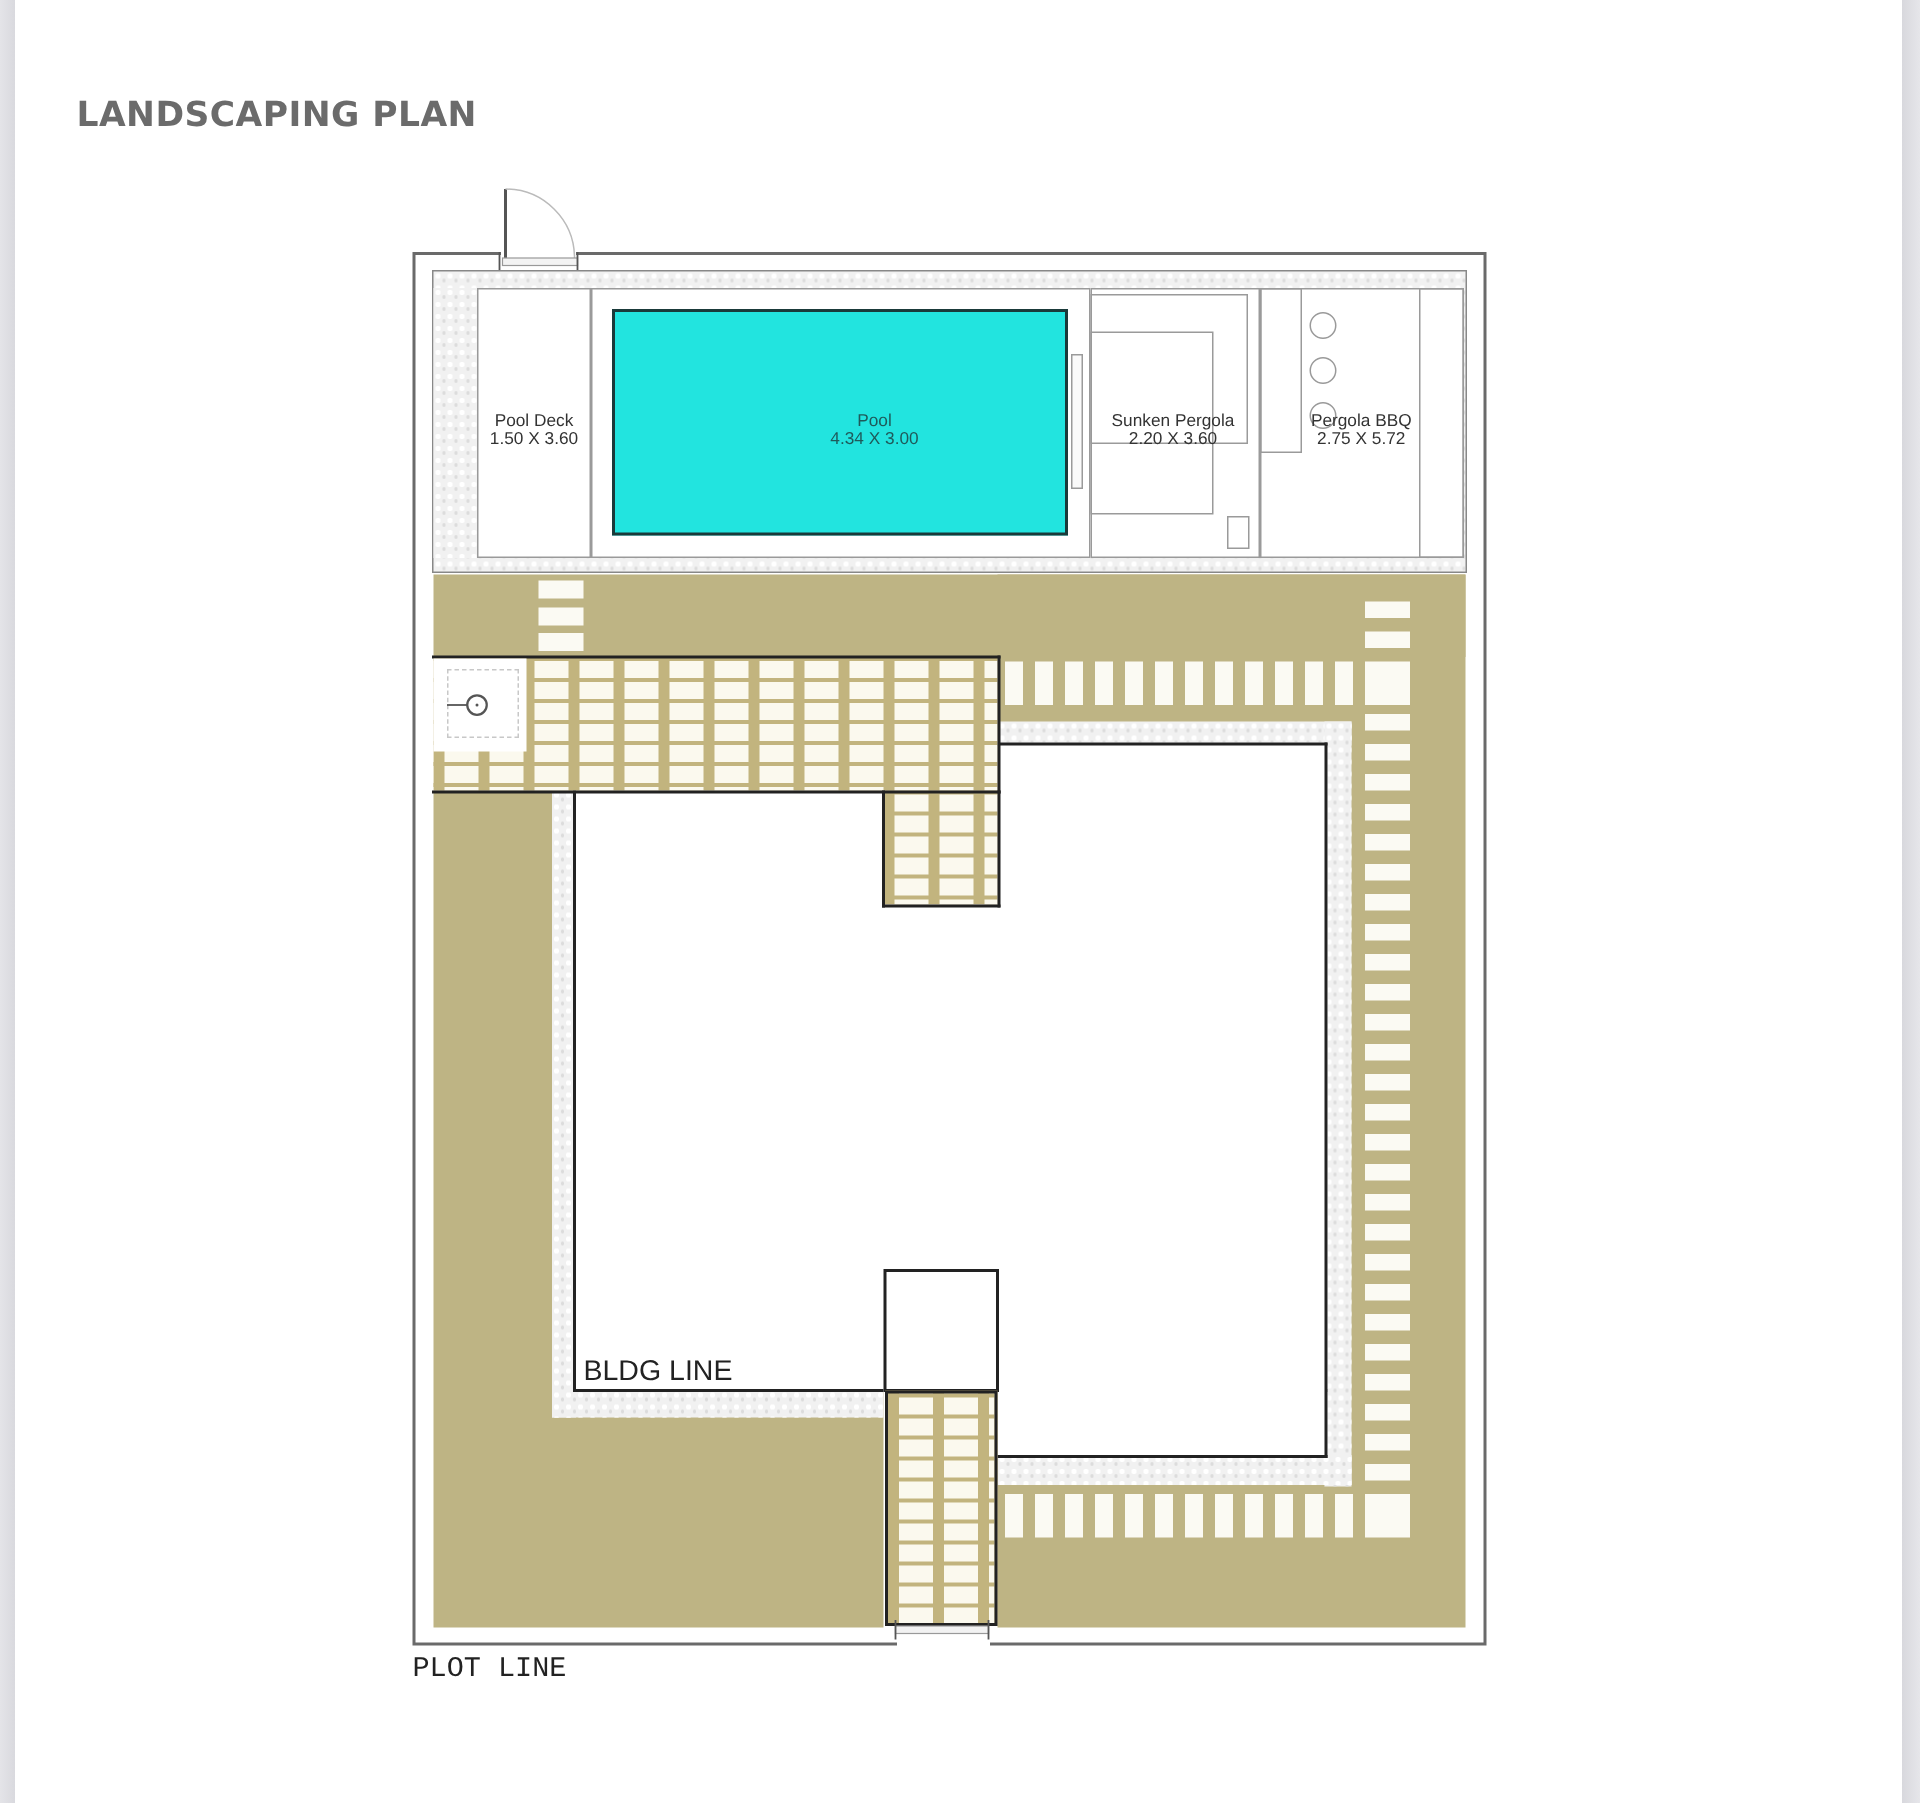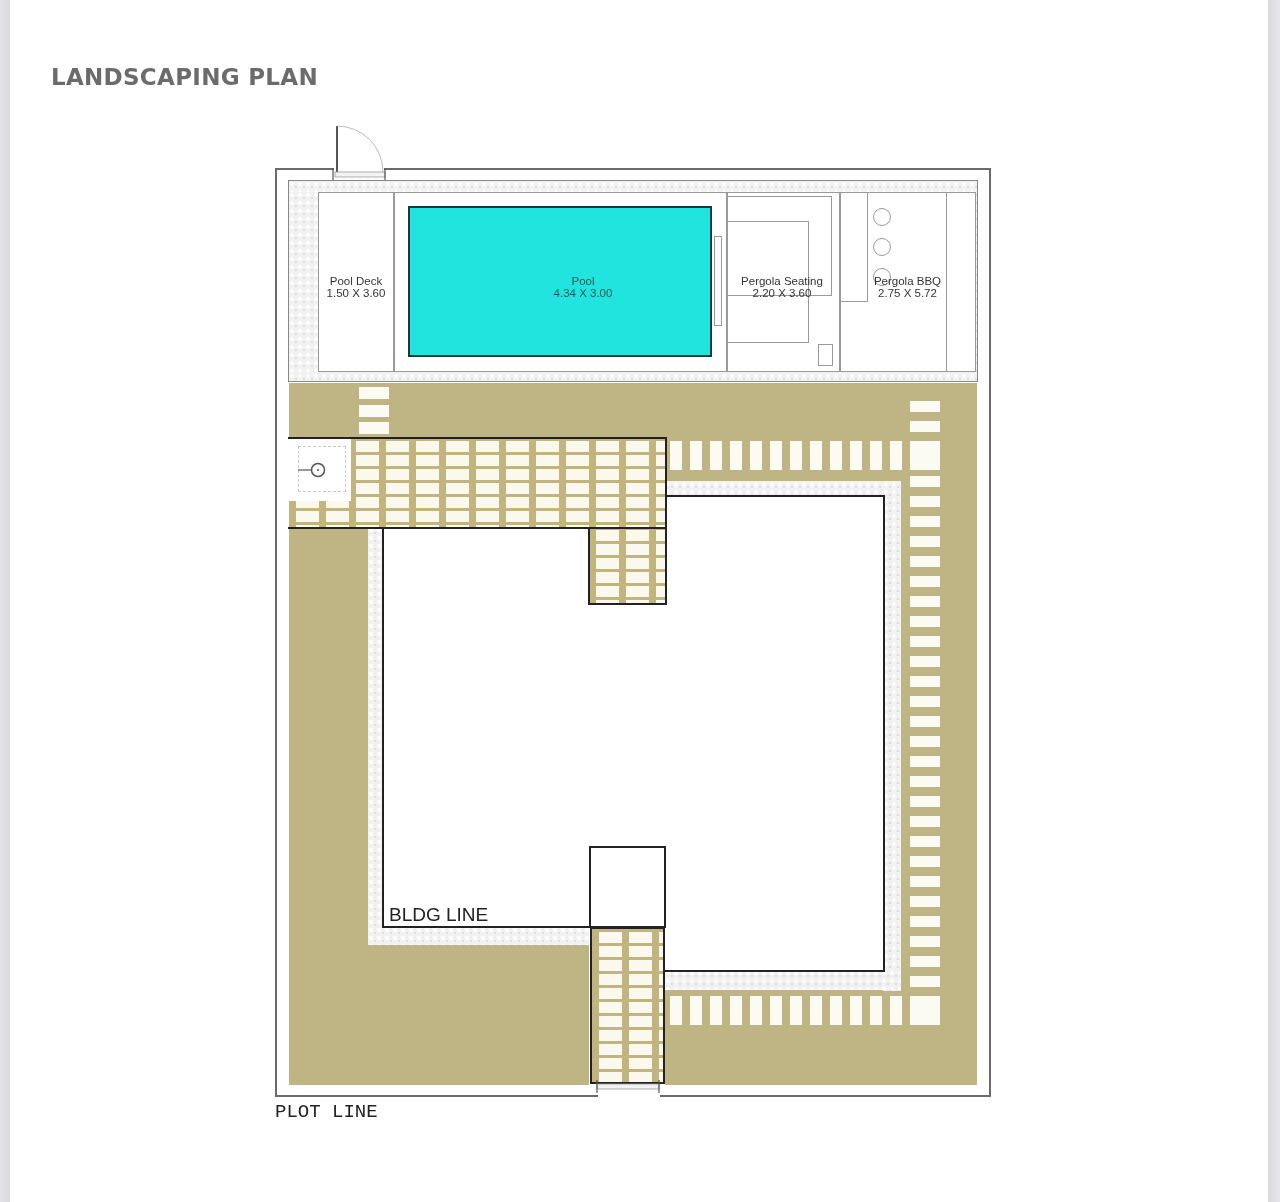--- a/index.html
+++ b/index.html
@@ -68,21 +68,21 @@
   <div>Pool</div>
   <div>4.34 X 3.00</div>
 </div>
 <div class="abs thin" style="left:714px;top:236px;width:8px;height:90px;background:#fafafa;"></div>
 
 <div class="abs thin" style="left:727px;top:192px;width:113px;height:180px;background:#fff;"></div>
 <div class="abs thin" style="left:727px;top:196px;width:105px;height:100px;"></div>
 <div class="abs thin" style="left:727px;top:221px;width:82px;height:122px;"></div>
 <div class="abs thin" style="left:818px;top:344px;width:15px;height:22px;"></div>
 <div class="label" style="left:727px;top:275px;width:110px;">
-  <div>Pergola Seating</div>
+  <div>Sunken Pergola</div>
   <div>2.20 X 3.60</div>
 </div>
 
 <div class="abs thin" style="left:840px;top:192px;width:136px;height:180px;background:#fff;"></div>
 <div class="abs thin" style="left:840px;top:192px;width:28px;height:110px;"></div>
 <div class="abs thin" style="left:946px;top:192px;width:30px;height:180px;"></div>
 <div class="circle" style="left:873px;top:208px;width:16px;height:16px;"></div>
 <div class="circle" style="left:873px;top:238px;width:16px;height:16px;"></div>
 <div class="circle" style="left:873px;top:268px;width:16px;height:16px;"></div>
 <div class="label" style="left:850px;top:275px;width:115px;">

